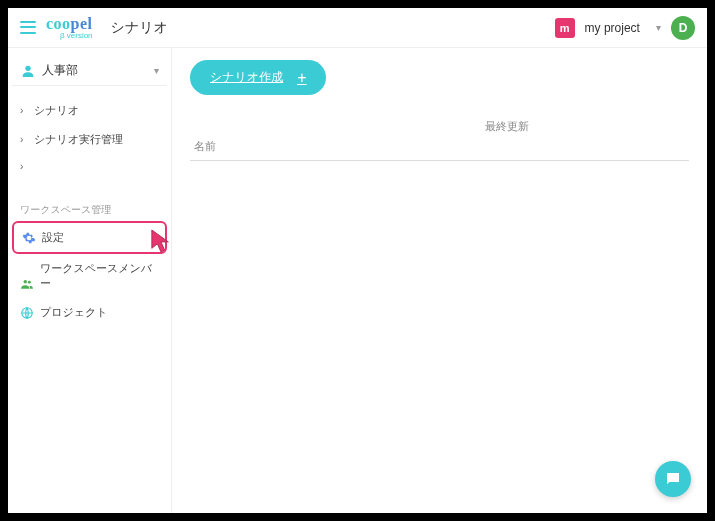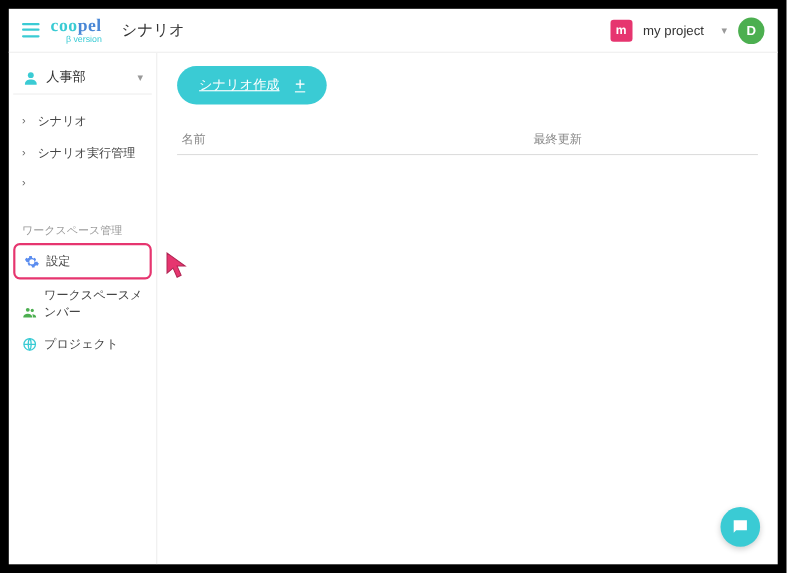--- a/index.html
+++ b/index.html
@@ -37,21 +37,21 @@
 .logo-sub { font-size: 8px; color: #3acbd4; align-self: flex-end; }
 .page-title { font-size: 14px; color: #333; margin-left: 8px; }
 .topbar-right { margin-left: auto; display: flex; align-items: center; gap: 10px; }
 .proj-badge { width: 20px; height: 20px; background: #e6356f; color: #fff; border-radius: 3px; display: flex; align-items: center; justify-content: center; font-size: 11px; font-weight: 600; }
 .proj-name { font-size: 12px; color: #333; }
 .chev { color: #999; font-size: 10px; margin-left: 6px; }
 .avatar { width: 24px; height: 24px; border-radius: 50%; background: #4caf50; color: #fff; display: flex; align-items: center; justify-content: center; font-size: 12px; font-weight: 600; }
 
 .body { flex: 1; display: flex; overflow: hidden; }
 
-.sidebar { width: 135px; border-right: 1px solid #eee; padding: 8px 4px; display: flex; flex-direction: column; }
+.sidebar { width: 164px; border-right: 1px solid #eee; padding: 8px 4px; display: flex; flex-direction: column; }
 .ws-select { display: flex; align-items: center; gap: 6px; padding: 6px 8px; border-bottom: 1px solid #eee; margin-bottom: 10px; cursor: pointer; }
 .ws-icon { width: 16px; height: 16px; color: #3acbd4; }
 .ws-name { font-size: 12px; color: #333; flex: 1; }
 .ws-chev { color: #999; font-size: 10px; }
 .nav-item { display: flex; align-items: center; gap: 6px; padding: 7px 8px; font-size: 11px; color: #444; cursor: pointer; }
 .nav-chev { color: #666; font-size: 10px; width: 8px; }
 .section-label { font-size: 10px; color: #999; padding: 6px 8px 4px; margin-top: 18px; }
 .mgmt-item { display: flex; align-items: flex-end; gap: 6px; padding: 7px 8px; font-size: 11px; color: #444; cursor: pointer; border-radius: 4px; position: relative; }
 .mgmt-item.highlighted { border: 2px solid #e6356f; border-radius: 6px; }
 .mgmt-icon { width: 14px; height: 14px; flex-shrink: 0; }
@@ -99,21 +99,21 @@
   background: transparent;
   outline: none;
   font-size: 11px;
   flex: 1;
   color: #555;
 }
 .search-input::placeholder { color: #888; }
 .search-ic { color: #999; width: 14px; height: 14px; }
 
 .table-head { display: flex; border-bottom: 1px solid #ddd; padding: 6px 4px; font-size: 11px; color: #888; }
-.col-name { flex: 1; }
+.col-name { flex: 1; margin-top: 20px; }
 .col-upd { width: 200px; }
 
 .fab {
   position: absolute;
   right: 16px;
   bottom: 16px;
   width: 36px;
   height: 36px;
   border-radius: 50%;
   background: #3acbd4;

